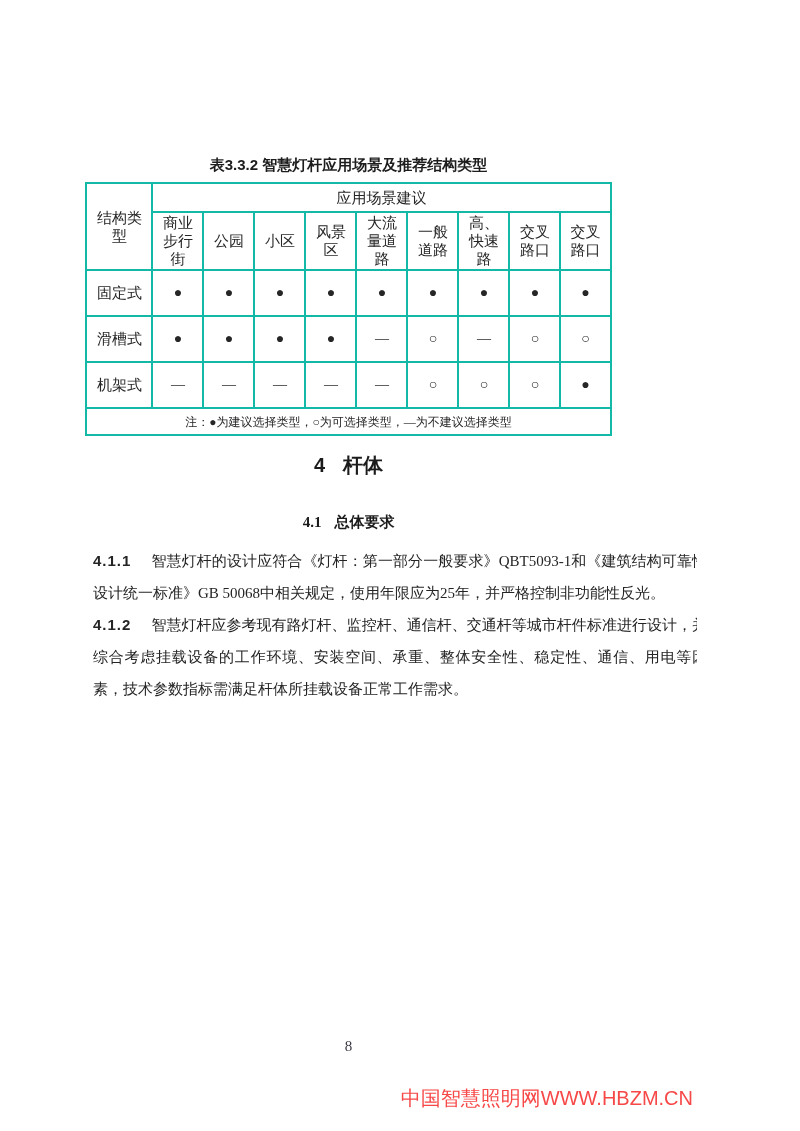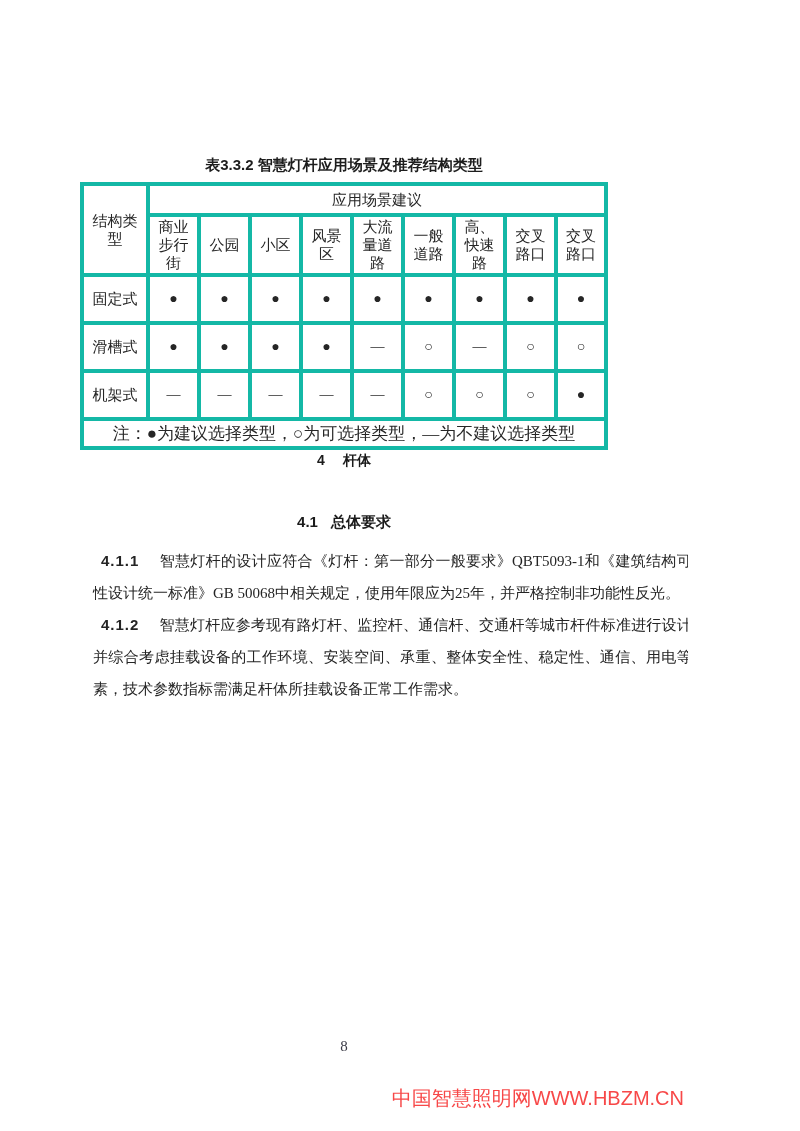--- a/index.html
+++ b/index.html
@@ -1,65 +1,66 @@
 <!DOCTYPE html>
 <html><head>
 <meta charset="utf-8">
 <style>
   html,body { margin:0; padding:0; background:#ffffff; }
   .page {
     position:relative; width:688px; height:1131px; background:#ffffff;
     font-family:"Liberation Serif","DejaVu Serif",serif; color:#222;
     overflow:hidden;
+    padding-left:9px;
   }
   
   .table-block { position:absolute; top:156px; left:0; width:100%; }
   .table-caption {
     text-align:center; font-family:"Liberation Sans","DejaVu Sans",sans-serif;
     font-weight:bold; font-size:15px; color:#1d1d1d; margin:0 0 7px 0;
   }
   table.rec-table {
     border-collapse:collapse; table-layout:fixed; width:524px; margin:0 auto;
     font-size:15px; color:#262626;
   }
   table.rec-table th, table.rec-table td {
-    border:4px solid #14b8a6; text-align:center; vertical-align:middle;
+    border:2px solid #14b8a6; text-align:center; vertical-align:middle;
     font-weight:normal; padding:0 3px; line-height:18px; overflow:hidden;
   }
   tr.hdr-group th { height:27px; }
   tr.hdr-cols th { height:56px; }
   tr.body-row td { height:44px; }
   td.symbol { font-size:14px; letter-spacing:0; }
-  td.note-cell { height:25px; font-size:17px; line-height:25px; }
+  td.note-cell { height:25px; font-size:12px; line-height:25px; }
   
   .chapter-heading {
     position:absolute; top:452px; left:0; width:100%; text-align:center;
     font-family:"Liberation Sans","DejaVu Sans",sans-serif; font-weight:bold;
-    font-size:14px; color:#1b1b1b;
+    font-size:20px; color:#1b1b1b;
   }
   .chapter-heading .hnum { margin-right:18px; }
   .section-heading {
     position:absolute; left:0; width:100%; text-align:center;
-    font-family:Liberation Sans, sans-serif; font-weight:bold;
+    font-family:Liberation Serif, serif; font-weight:bold;
     font-size:15px; color:#1b1b1b;
   }
   .section-heading .hnum { margin-right:13px; }
   #s41-heading { top:513px; }
   #s42-heading { top:846px; }
   
   .clauses { position:absolute; left:93px; width:614px; }
   #s41-clauses { top:545px; }
   #s42-clauses { top:884px; }
   p.clause {
     margin:0; font-size:15px; line-height:32px; text-align:justify;
     color:#242424;
   }
   p.clause .cnum {
     font-family:"Liberation Sans","DejaVu Sans",sans-serif; font-weight:bold;
-    margin-right:20px; letter-spacing:1px;margin-left:8px;
+    margin-right:20px; letter-spacing:1px;
   }
   
   .page-number {
     position:absolute; top:1038px; left:0; width:100%; text-align:center;
     font-size:15px; color:#3a3a46;
   }
   .watermark {
     position:absolute; top:1085px; right:4px;
     font-family:"Liberation Sans","DejaVu Sans",sans-serif;
     font-size:20px; color:#f74848; white-space:nowrap;

